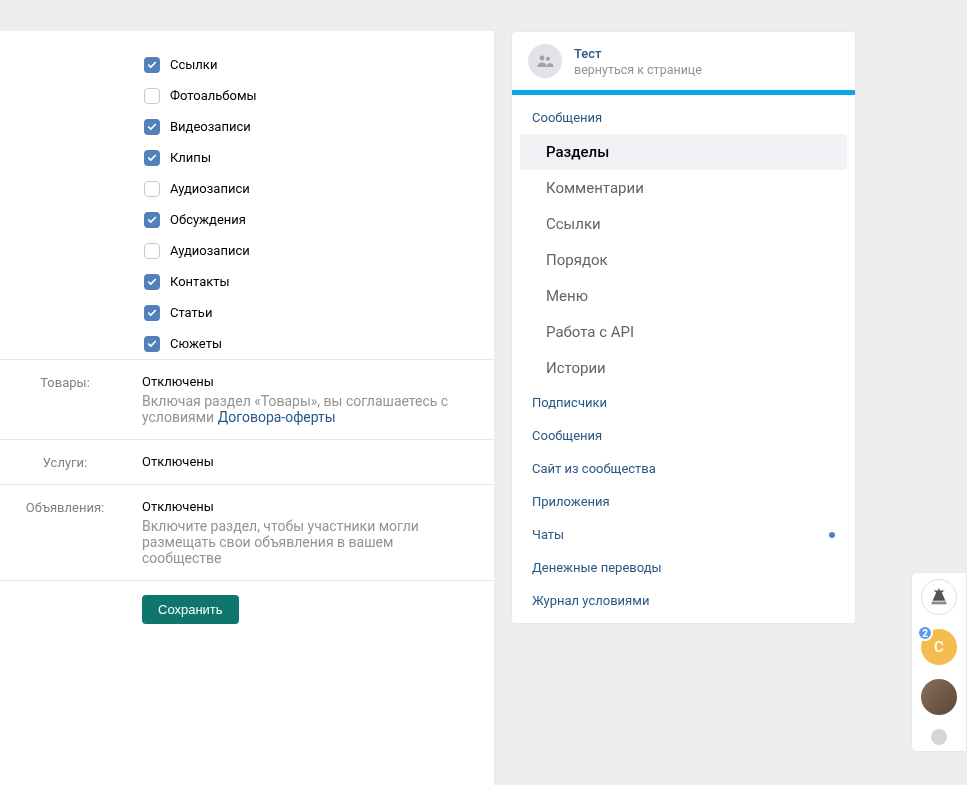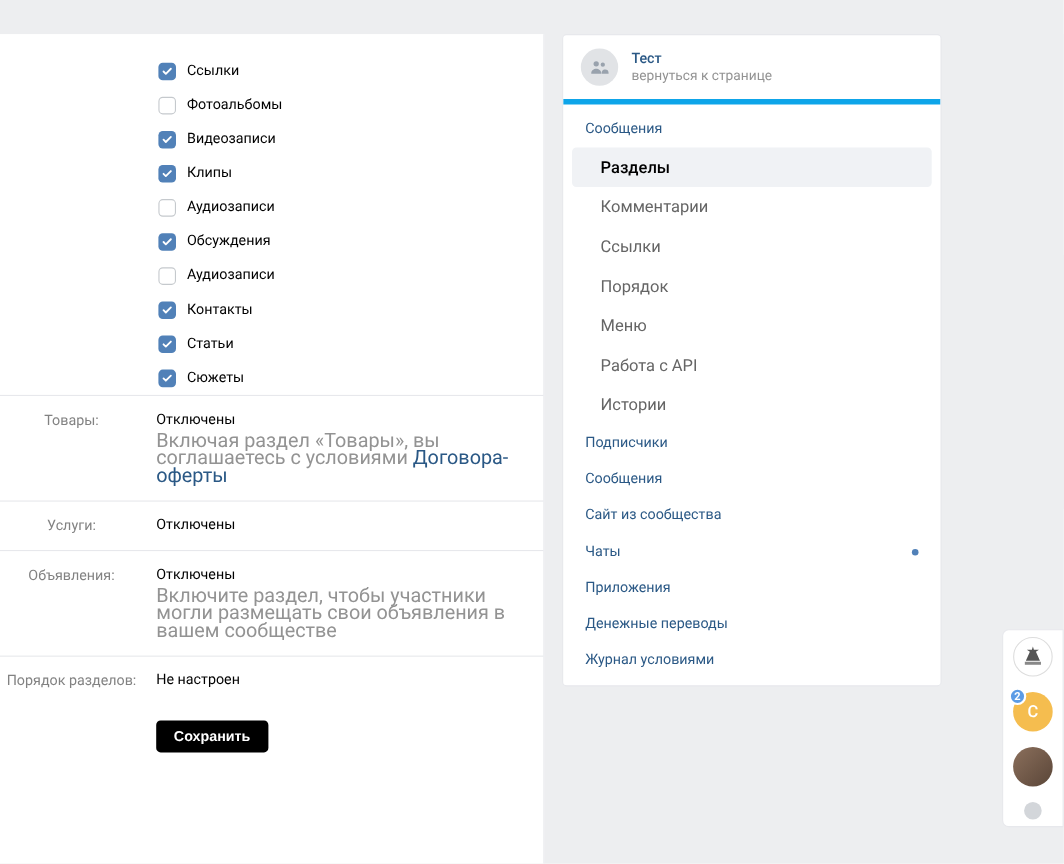--- a/index.html
+++ b/index.html
@@ -126,32 +126,32 @@
     border-radius: 4px;
     display: inline-flex;
     align-items: center;
     justify-content: center;
     flex-shrink: 0;
   }
   .cb.checked { background: #5181b8; }
   .cb.unchecked { background: #fff; border: 1.5px solid #c5c9cd; }
   .cb svg { width: 10px; height: 10px; }
   .cb-label { font-size: 13px; color: #000; }
-  .hint { color: #939393; font-size: 18px; line-height: 16px; margin-top: 4px; }
+  .hint { color: #939393; font-size: 14px; line-height: 16px; margin-top: 4px; }
   .hint a { color: #2a5885; text-decoration: none; cursor: pointer; }
   .btn {
     display: inline-block;
-    background: #000000;
+    background: #0f766e;
     color: #fff;
     font-size: 13px;
     padding: 7px 16px;
     border-radius: 4px;
     border: none;
     cursor: pointer;
-    font-weight: 700;
+    font-weight: 400;
   }
   .btn-row { padding: 14px 0 20px 142px; }
 
   
   .float-side {
     position: absolute;
     right: 0;
     top: 572px;
     width: 56px;
     background: #fff;
@@ -300,26 +300,20 @@
     <div class="divider"></div>
     <div class="row">
       <div class="row-label">Объявления:</div>
       <div class="row-content">
         <div style="cursor:pointer">Отключены</div>
         <div class="hint">Включите раздел, чтобы участники могли размещать свои объявления в вашем сообществе</div>
       </div>
     </div>
 
     <div class="divider"></div>
-    <div class="row">
-      <div class="row-label">Порядок разделов:</div>
-      <div class="row-content">
-        <div style="cursor:pointer">Не настроен</div>
-      </div>
-    </div>
 
     <div class="btn-row">
       <button class="btn">Сохранить</button>
     </div>
   </div>
 
   <div class="right-panel">
     <div class="right-card">
       <div class="right-header">
         <div class="group-avatar">
@@ -341,22 +335,22 @@
         <div class="nav-sub active">Разделы</div>
         <div class="nav-sub">Комментарии</div>
         <div class="nav-sub">Ссылки</div>
         <div class="nav-sub">Порядок</div>
         <div class="nav-sub">Меню</div>
         <div class="nav-sub">Работа с API</div>
         <div class="nav-sub">Истории</div>
         <div class="nav-item">Подписчики</div>
         <div class="nav-item">Сообщения</div>
         <div class="nav-item">Сайт из сообщества</div>
+        <div class="nav-item">Приложения</div>
         <div class="nav-item nav-dot">Чаты</div>
-        <div class="nav-item">Приложения</div>
         <div class="nav-item">Денежные переводы</div>
         <div class="nav-item">Журнал условиями</div>
       </div>
     </div>
   </div>
 
 </div>
 
 <div class="chevrons">‹‹</div>
 <div class="float-side">

